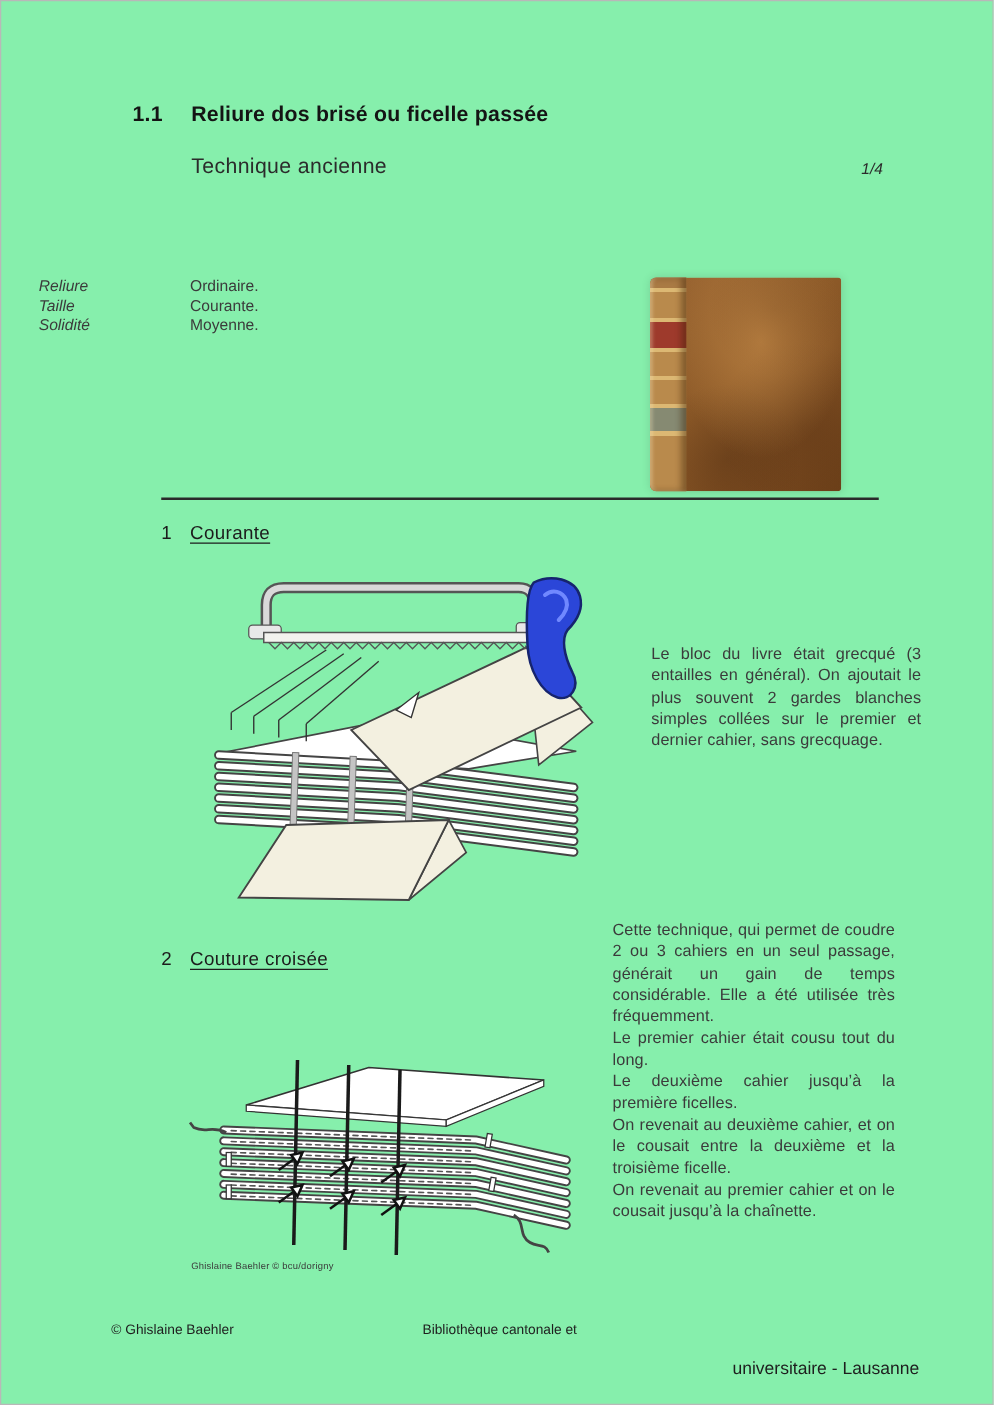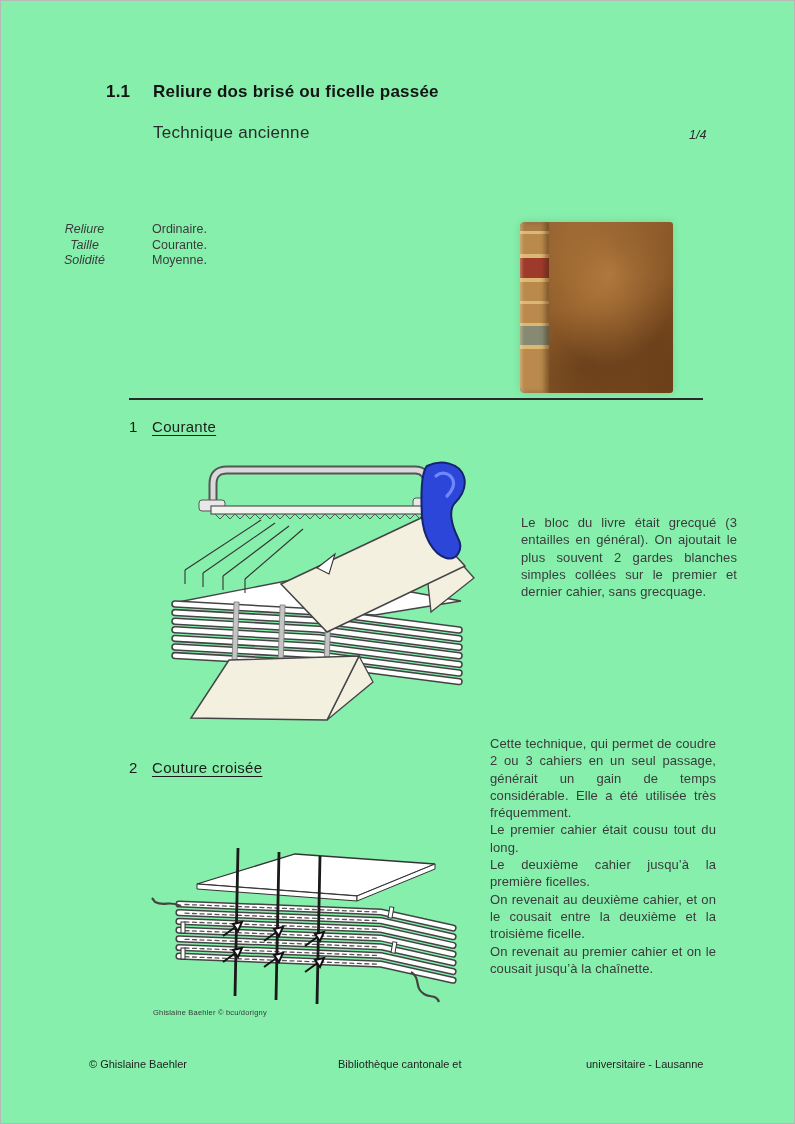--- a/index.html
+++ b/index.html
@@ -16,21 +16,21 @@
   }
   .header-title .num { flex:0 0 47px; }
   .subtitle {
     position:absolute; left:152px; top:122px;
     font-size:17px; color:#2b2b2b; letter-spacing:.3px;
   }
   .page-indicator { position:absolute; left:688px; top:127px; font-size:12.5px; color:#2b2b2b;font-style:italic; }
 
   .props { position:absolute; left:30px; top:221px; font-size:12.5px; line-height:15.6px; }
   .prop-row { display:flex; }
-  .prop-label { flex:0 0 107px; text-align:center; font-style:italic; color:#3b3b3b; }
+  .prop-label { flex:0 0 107px; text-align:left; font-style:italic; color:#3b3b3b; }
   .prop-value { padding-left:14px; color:#3b3b3b; }
 
   .book-photo {
     position:absolute; left:519px; top:221px; width:153px; height:171px;
     border-radius:5px 3px 3px 5px;
     background:
       radial-gradient(ellipse at 58% 30%, rgba(210,150,80,.55), rgba(0,0,0,0) 55%),
       radial-gradient(circle at 80% 70%, rgba(60,30,10,.25), rgba(0,0,0,0) 40%),
       radial-gradient(circle at 40% 85%, rgba(60,30,10,.3), rgba(0,0,0,0) 35%),
       radial-gradient(circle at 65% 15%, rgba(70,35,10,.25), rgba(0,0,0,0) 30%),
@@ -60,21 +60,21 @@
   .para2 { position:absolute; left:489px; top:734px; width:226px; }
 
   .illus1 { position:absolute; left:168px; top:453px; width:310px; height:272px; }
   .illus2 { position:absolute; left:150px; top:843px; width:330px; height:168px; }
   .illus1 svg, .illus2 svg { width:100%; height:100%; display:block; }
 
   .caption { position:absolute; left:152px; top:1007px; font-size:7.5px; color:#3a3a3a; letter-spacing:.2px; }
 
   .footer-left  { position:absolute; left:88px;  top:1057px; font-size:11px; color:#1e1e1e; }
   .footer-center{ position:absolute; left:337px; top:1057px; font-size:11px; color:#1e1e1e; }
-  .footer-right { position:absolute; left:585px; top:1057px; font-size:11px; color:#1e1e1e; }
+  .footer-right { position:absolute; left:585px; top:1085px; font-size:14px; color:#1e1e1e; }
 </style>
 </head>
 <body>
 
 <div class="page">
 
   <div class="header-title">
     <span class="num">1.1</span>
     <span>Reliure dos brisé ou ficelle passée</span>
   </div>

